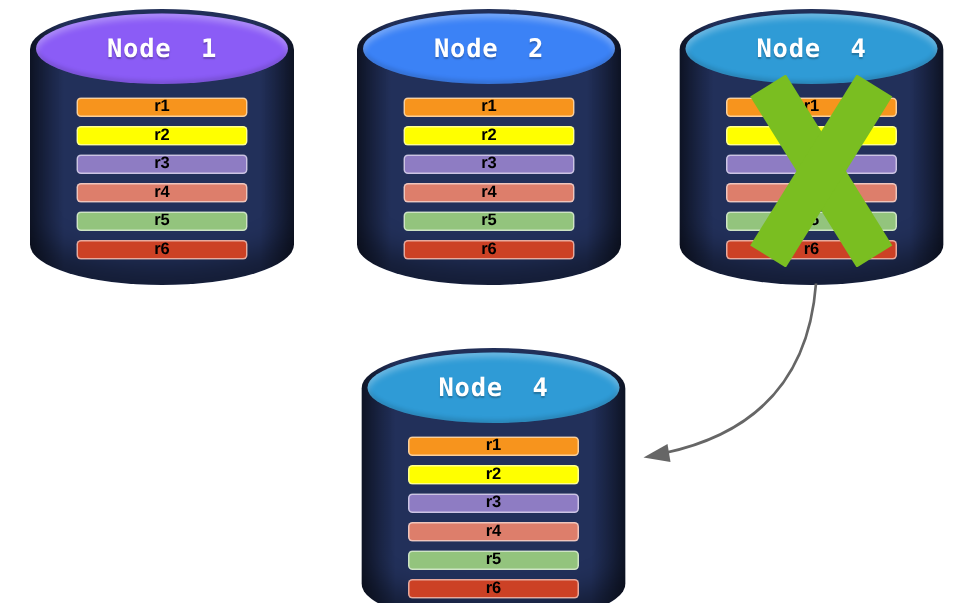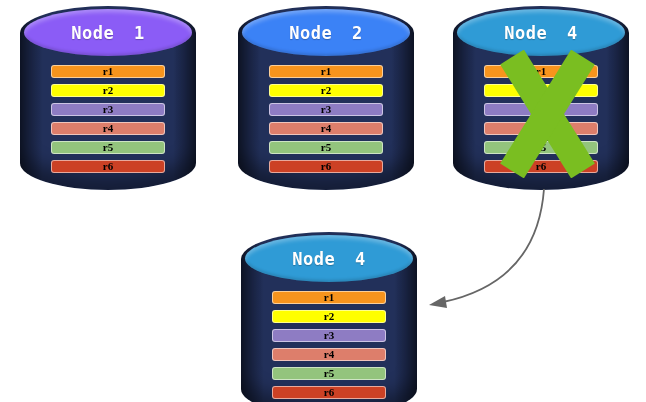--- a/index.html
+++ b/index.html
@@ -23,21 +23,21 @@
     position:absolute; left:4px; right:4px; top:3px; height:47px;
     border-radius:50%;
     box-shadow: inset 0 3px 4px rgba(255,255,255,0.30), inset 0 -2px 3px rgba(0,0,0,0.15);
     display:flex; align-items:center; justify-content:center;
   }
   .cyl-title {
     color:#ffffff; font-family:"DejaVu Sans Mono", monospace;
     font-weight:bold; font-size:17px; word-spacing:9px; letter-spacing:0.5px;
     text-shadow: 0 1px 1px rgba(0,0,0,0.25);
   }
-  .rows { position:absolute; left:31px; top:59px; width:114px;font-family:Liberation Serif, serif; }
+  .rows { position:absolute; left:31px; top:59px; width:114px; }
   .row {
     height:13px; line-height:11px; margin-bottom:6px;
     border-radius:3px; border:1px solid rgba(255,255,255,0.55);
     box-sizing:border-box; text-align:center;
     font-size:11px; font-weight:bold; color:#000000;
   }
 
   
   .node1 { left:20px;  top:6px; }
   .node2 { left:238px; top:6px; }

